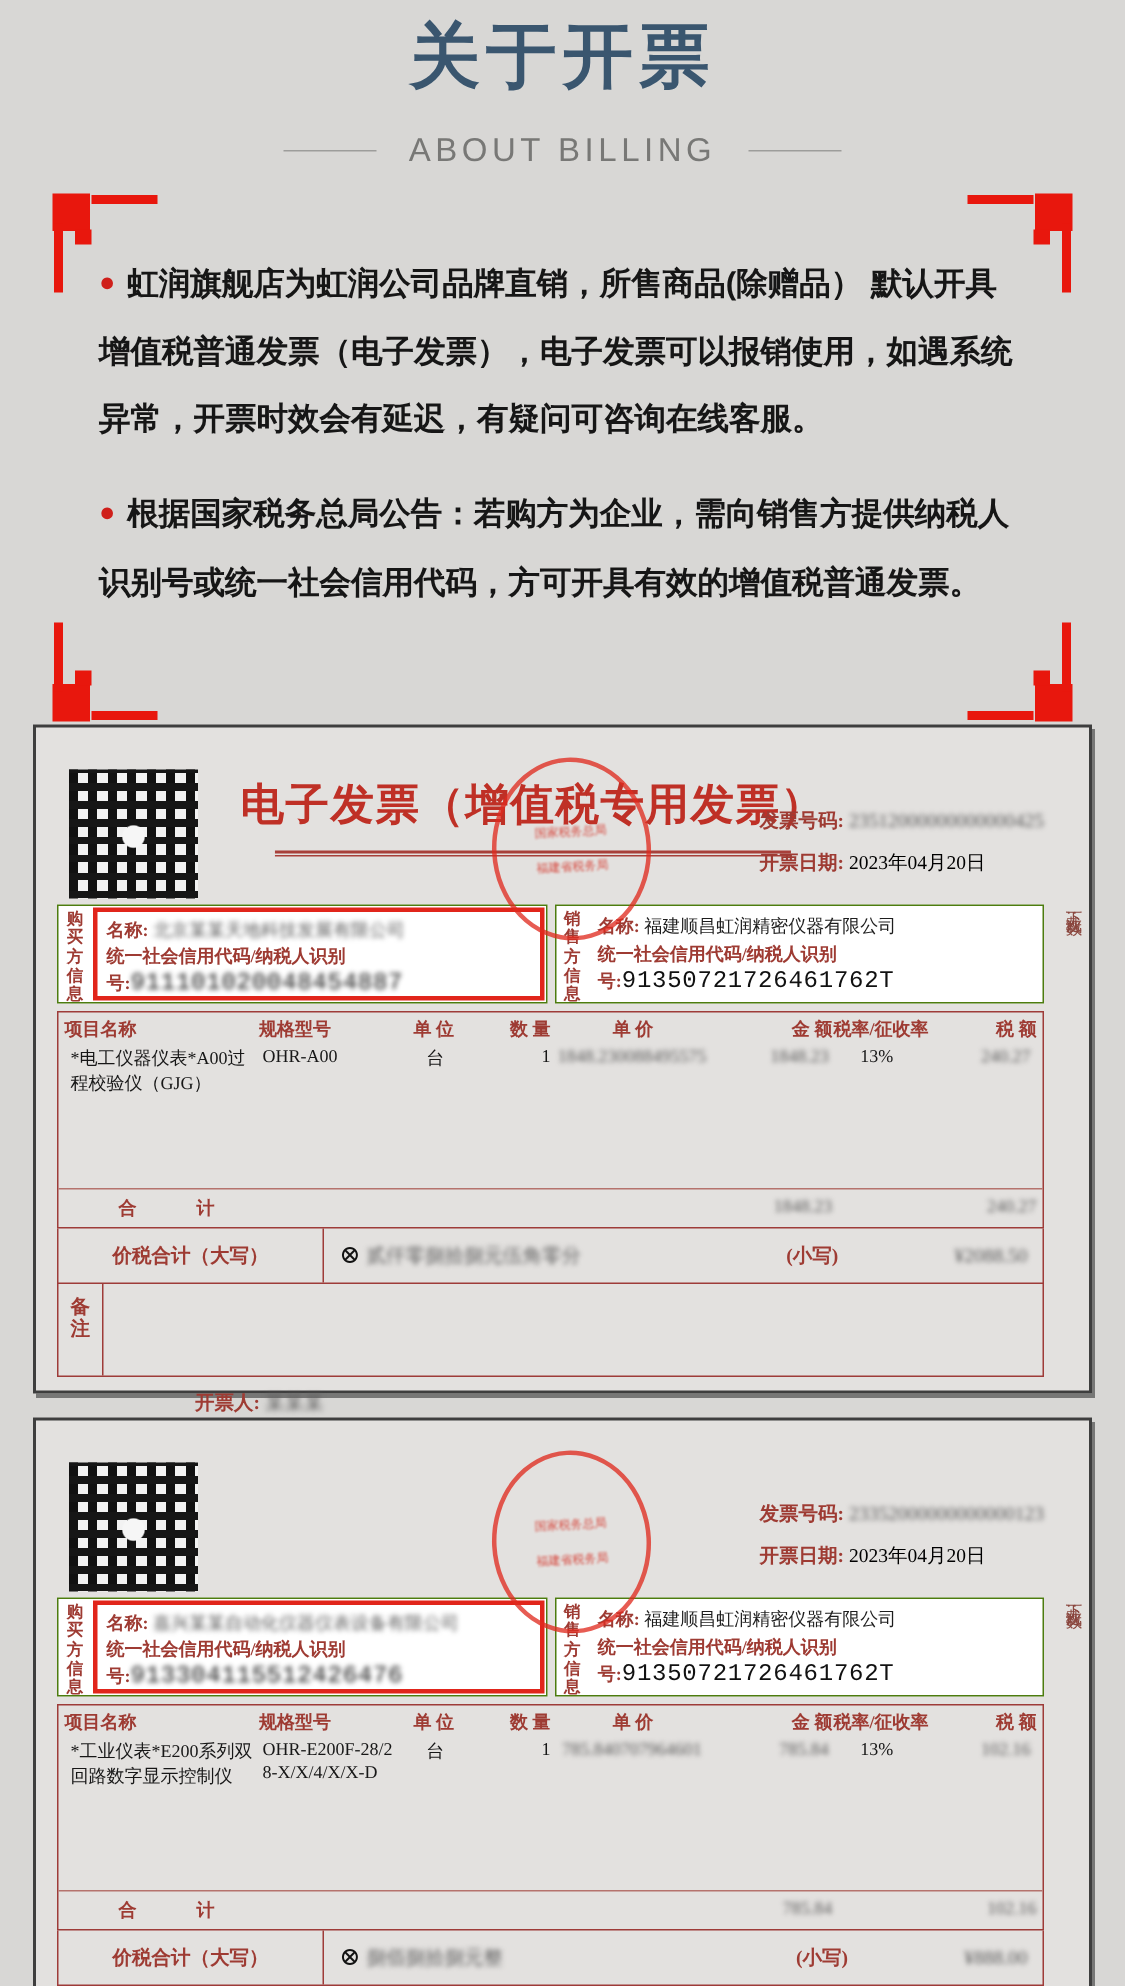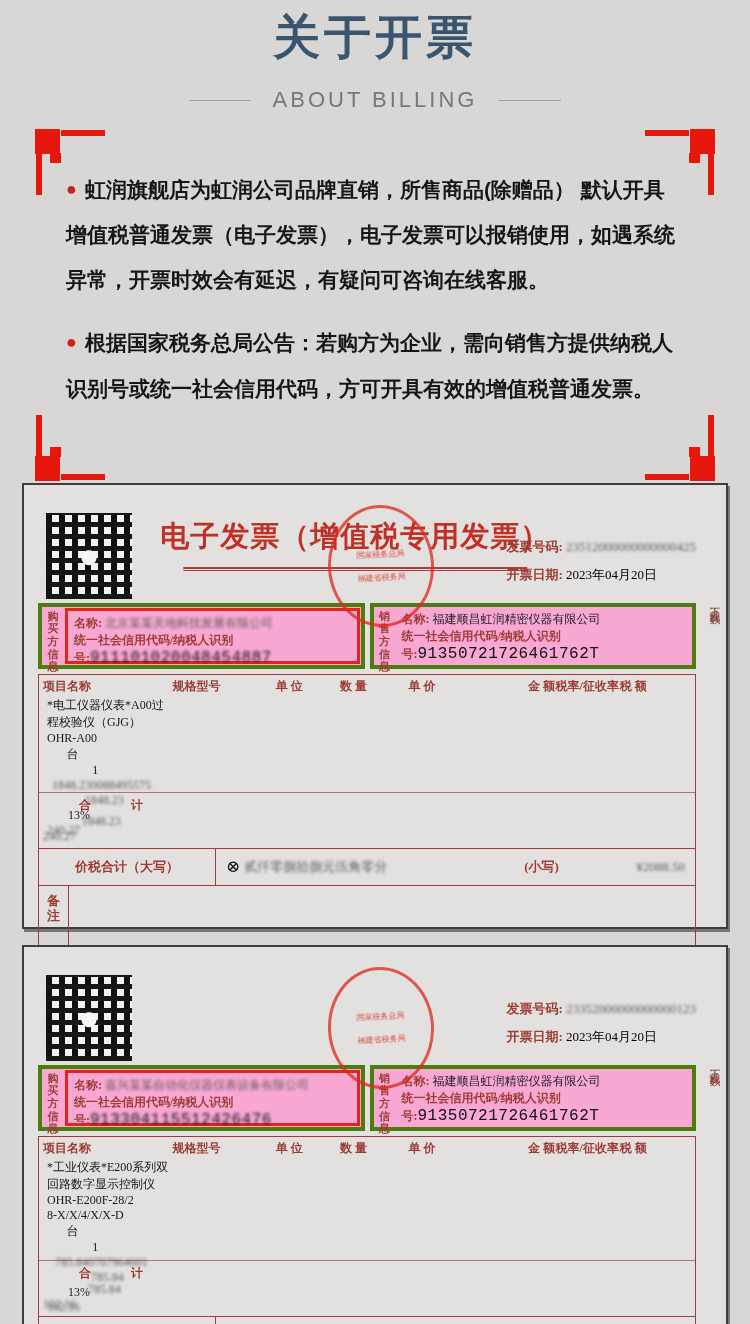--- a/index.html
+++ b/index.html
@@ -61,40 +61,40 @@
     position:absolute; left:44%; top:-4px; width:106px; height:122px;
     border:3px solid rgba(223,42,30,.85); border-radius:50%;
     transform:rotate(-3deg); display:flex; flex-direction:column;
     align-items:center; justify-content:center; gap:12px; z-index:3; opacity:.9;
   }
   .stamp span { color:#d5372c; font-size:8px; filter:blur(.6px); white-space:nowrap; }
   .inv-meta { position:absolute; right:0; top:24px; font-size:13px; line-height:2.2; }
   .rl { color:#9e3b33; font-weight:bold; }
   .blur { filter:blur(1.8px); color:#5c5c5c; }
   .party-row { display:flex; gap:5px; height:66px; margin-top:2px; position:relative; }
-  .party { flex:1; border:4px solid #4d7c0f; display:flex; background:#f9a8d4; }
+  .party { flex:1; border:1px solid #4d7c0f; display:flex; background:#ffffff; }
   .vlabel {
     width:22px; padding:3px 4px; color:#9e3b33; font-weight:bold; font-size:11px;
     line-height:1.15; word-break:break-all; text-align:center;
   }
   .party-fields { flex:1; padding:4px 6px; display:flex; flex-direction:column; justify-content:space-around; font-size:12px; }
   .party-fields.hl { border:3px solid #e1251b; margin:1px; }
   .party .name-v { color:#1d1d1d; }
   .taxid-big { font-family:"Liberation Mono","DejaVu Sans Mono",monospace; font-size:16px; color:#111; letter-spacing:.5px; }
   .dl-count {
     position:absolute; right:-26px; top:-4px; writing-mode:vertical-rl;
     color:#8a463e; font-size:11px; letter-spacing:2px;
   }
   .items { border:1px solid #9e3b38; margin-top:5px; }
   .thead, .trow { display:flex; font-size:12px; }
   .thead { padding:3px 4px 1px 4px; color:#9e3b33; font-weight:bold; }
   .tbody { height:96px; padding:0 4px; }
-  .trow { padding:1px 4px; color:#171717;flex-direction:column; }
+  .trow { padding:1px 4px; color:#171717; }
   .c0{width:20%} .c1{width:14%} .c2{width:8%;text-align:center} .c3{width:8%;text-align:right}
-  .c4{width:17%;text-align:center} .c5{width:12%;text-align:right} .c6{width:10%;text-align:center} .c7{width:11%;}
+  .c4{width:17%;text-align:center} .c5{width:12%;text-align:right} .c6{width:10%;text-align:center} .c7{width:11%;text-align:right}
   .total-row { border-top:1px solid #b5736d; padding:4px; }
   .total-row .tl-label { width:20%; color:#9e3b33; font-weight:bold; letter-spacing:14px; padding-left:36px; }
   .sumrow { display:flex; border:1px solid #9e3b38; border-top:none; height:37px; }
   .sum-left { width:27%; border-right:1px solid #9e3b38; color:#9e3b33; font-weight:bold;
     font-size:13px; display:flex; align-items:center; justify-content:center; }
   .sum-right { flex:1; display:flex; align-items:center; font-size:13px; padding:0 10px; gap:4px; }
   .circ { font-size:17px; color:#111; }
   .sum-small { margin-left:auto; margin-right:16%; }
   .remark { display:flex; border:1px solid #9e3b38; border-top:none; height:62px; }
   .remark .vlabel { border-right:1px solid #9e3b38; width:30px; font-size:13px; padding-top:8px; }

